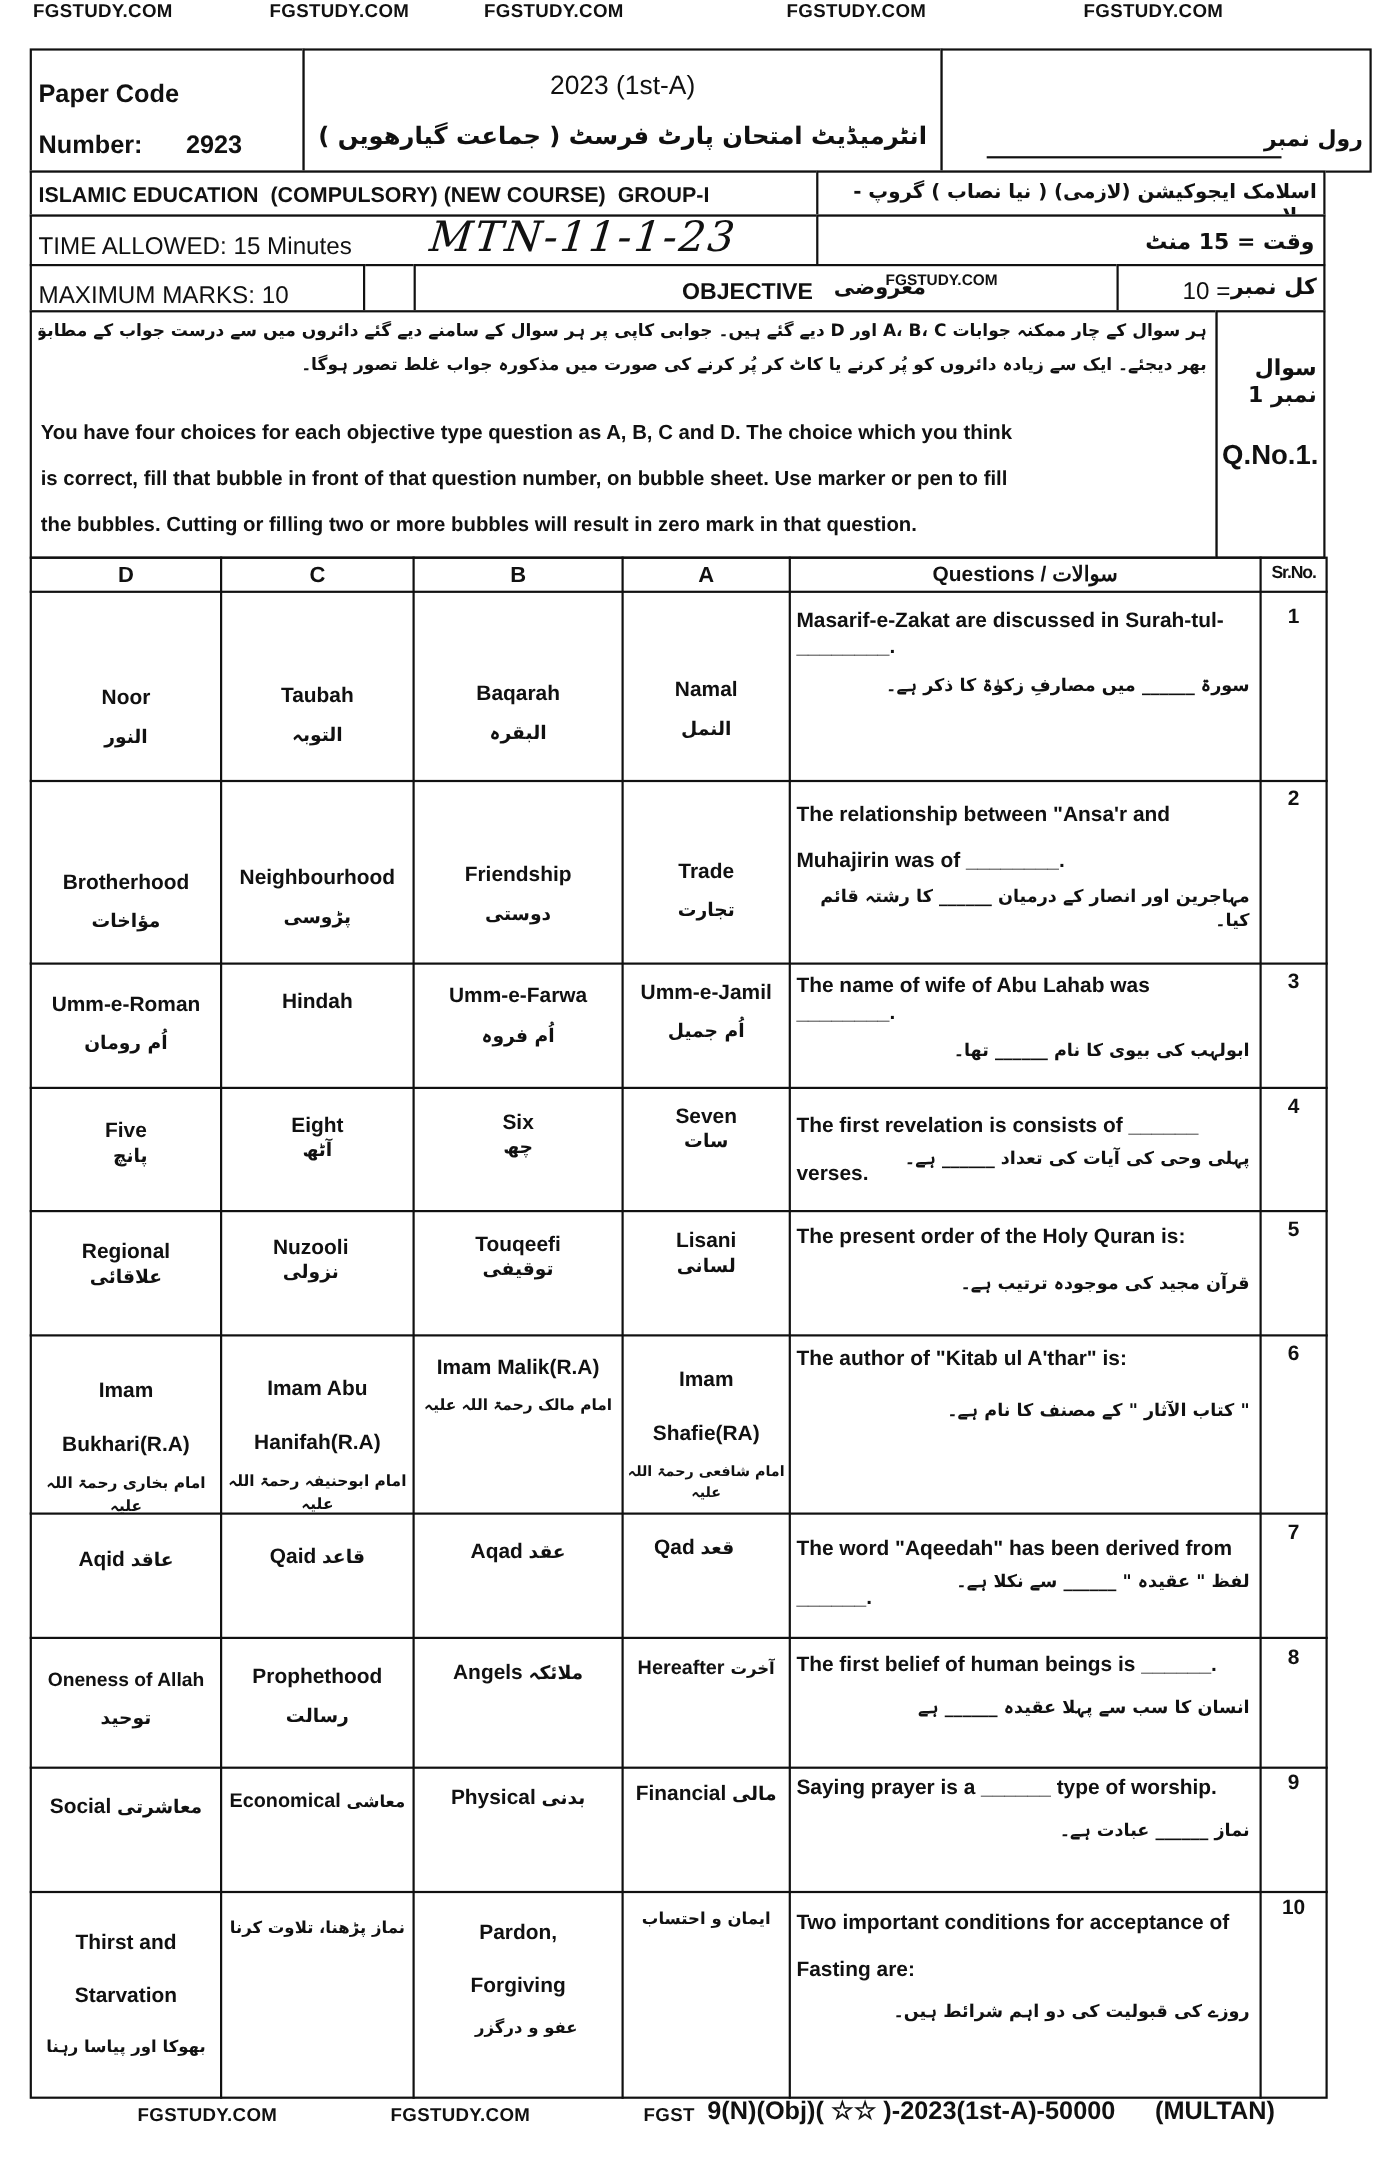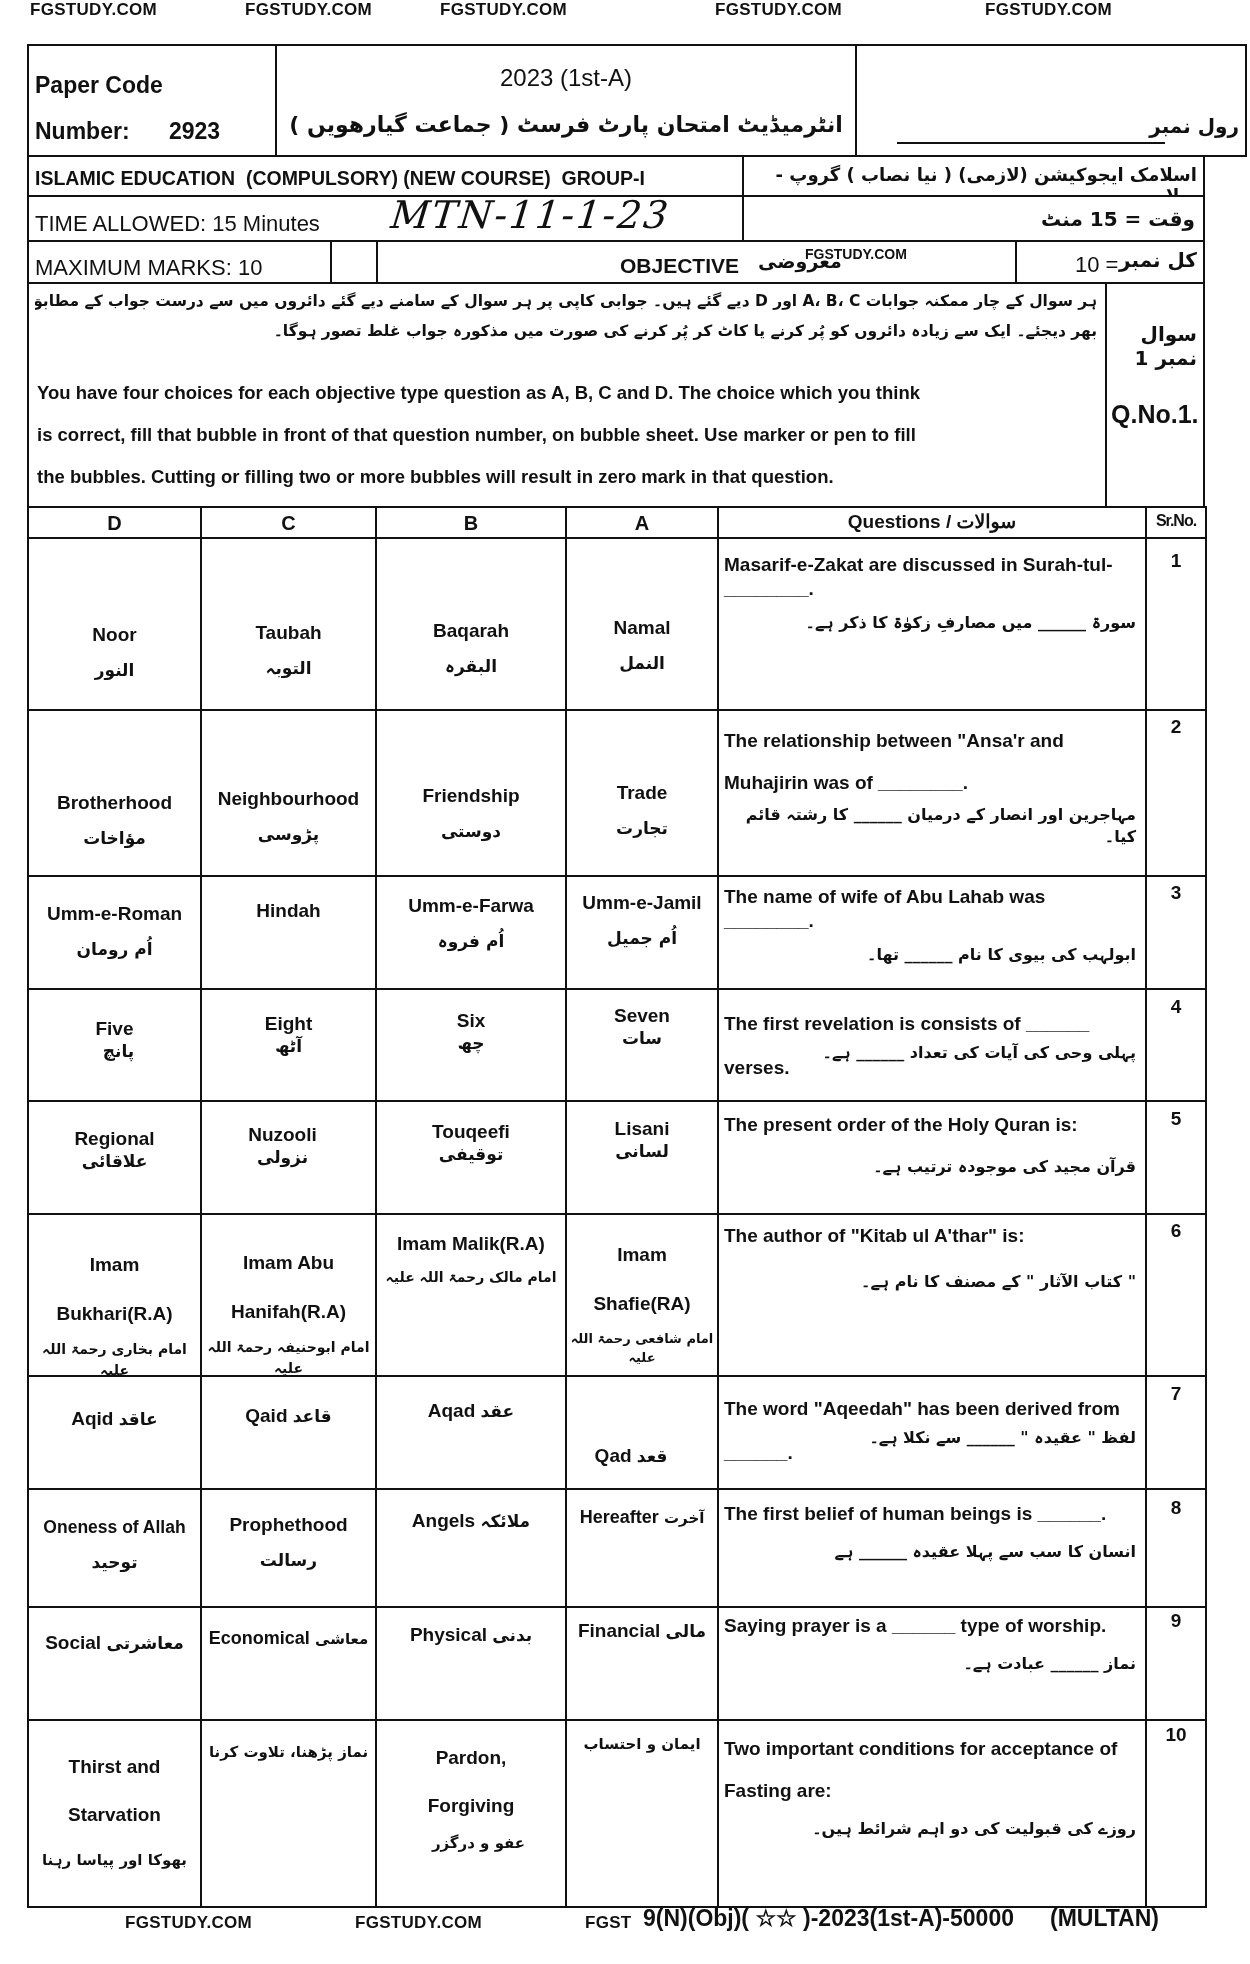--- a/index.html
+++ b/index.html
@@ -197,21 +197,21 @@
 <div class="opt" style="left:567px;width:150px;top:1230px;line-height:2.6;">
     <span class="en">Imam Shafie(RA)</span>
     <span class="ur urdu" style="font-size:13px;margin-top:0;line-height:1.5;">امام شافعی رحمۃ اللہ علیہ</span>
   </div>
 <div class="q" style="left:724px;width:412px;top:1224px;"><span>The author of "Kitab ul A'thar" is:</span><span class="ur urdu" style="margin-top:24px;">" کتاب الآثار " کے مصنف کا نام ہے۔</span></div>
 <div class="srno" style="left:1147px;width:58px;top:1220px;">6</div>
 
 <div class="opt" style="left:29px;width:171px;top:1408px;"><span class="en" style="display:inline;">Aqid</span> <span class="ur urdu" style="display:inline;">عاقد</span></div>
 <div class="opt" style="left:202px;width:173px;top:1405px;"><span class="en" style="display:inline;">Qaid</span> <span class="ur urdu" style="display:inline;">قاعد</span></div>
 <div class="opt" style="left:377px;width:188px;top:1400px;"><span class="en" style="display:inline;">Aqad</span> <span class="ur urdu" style="display:inline;">عقد</span></div>
-<div class="opt" style="left:567px;width:128px;top:1397px;margin-top:48px;"><span class="en" style="display:inline;">Qad</span> <span class="ur urdu" style="display:inline;">قعد</span></div>
+<div class="opt" style="left:567px;width:128px;top:1397px;"><span class="en" style="display:inline;">Qad</span> <span class="ur urdu" style="display:inline;">قعد</span></div>
 <div class="q" style="left:724px;width:412px;top:1387px;line-height:2.3;"><span>The word "Aqeedah" has been derived from ______.</span><span class="ur urdu" style="margin-top:-46px;line-height:1.3;">لفظ " عقیدہ " ______ سے نکلا ہے۔</span></div>
 <div class="srno" style="left:1147px;width:58px;top:1383px;">7</div>
 
 <div class="opt" style="left:29px;width:171px;top:1517px;">
     <span class="en" style="font-size:17.5px;">Oneness of Allah</span>
     <span class="ur urdu">توحید</span>
   </div>
 <div class="opt" style="left:202px;width:173px;top:1514px;">
     <span class="en">Prophethood</span>
     <span class="ur urdu">رسالت</span>

